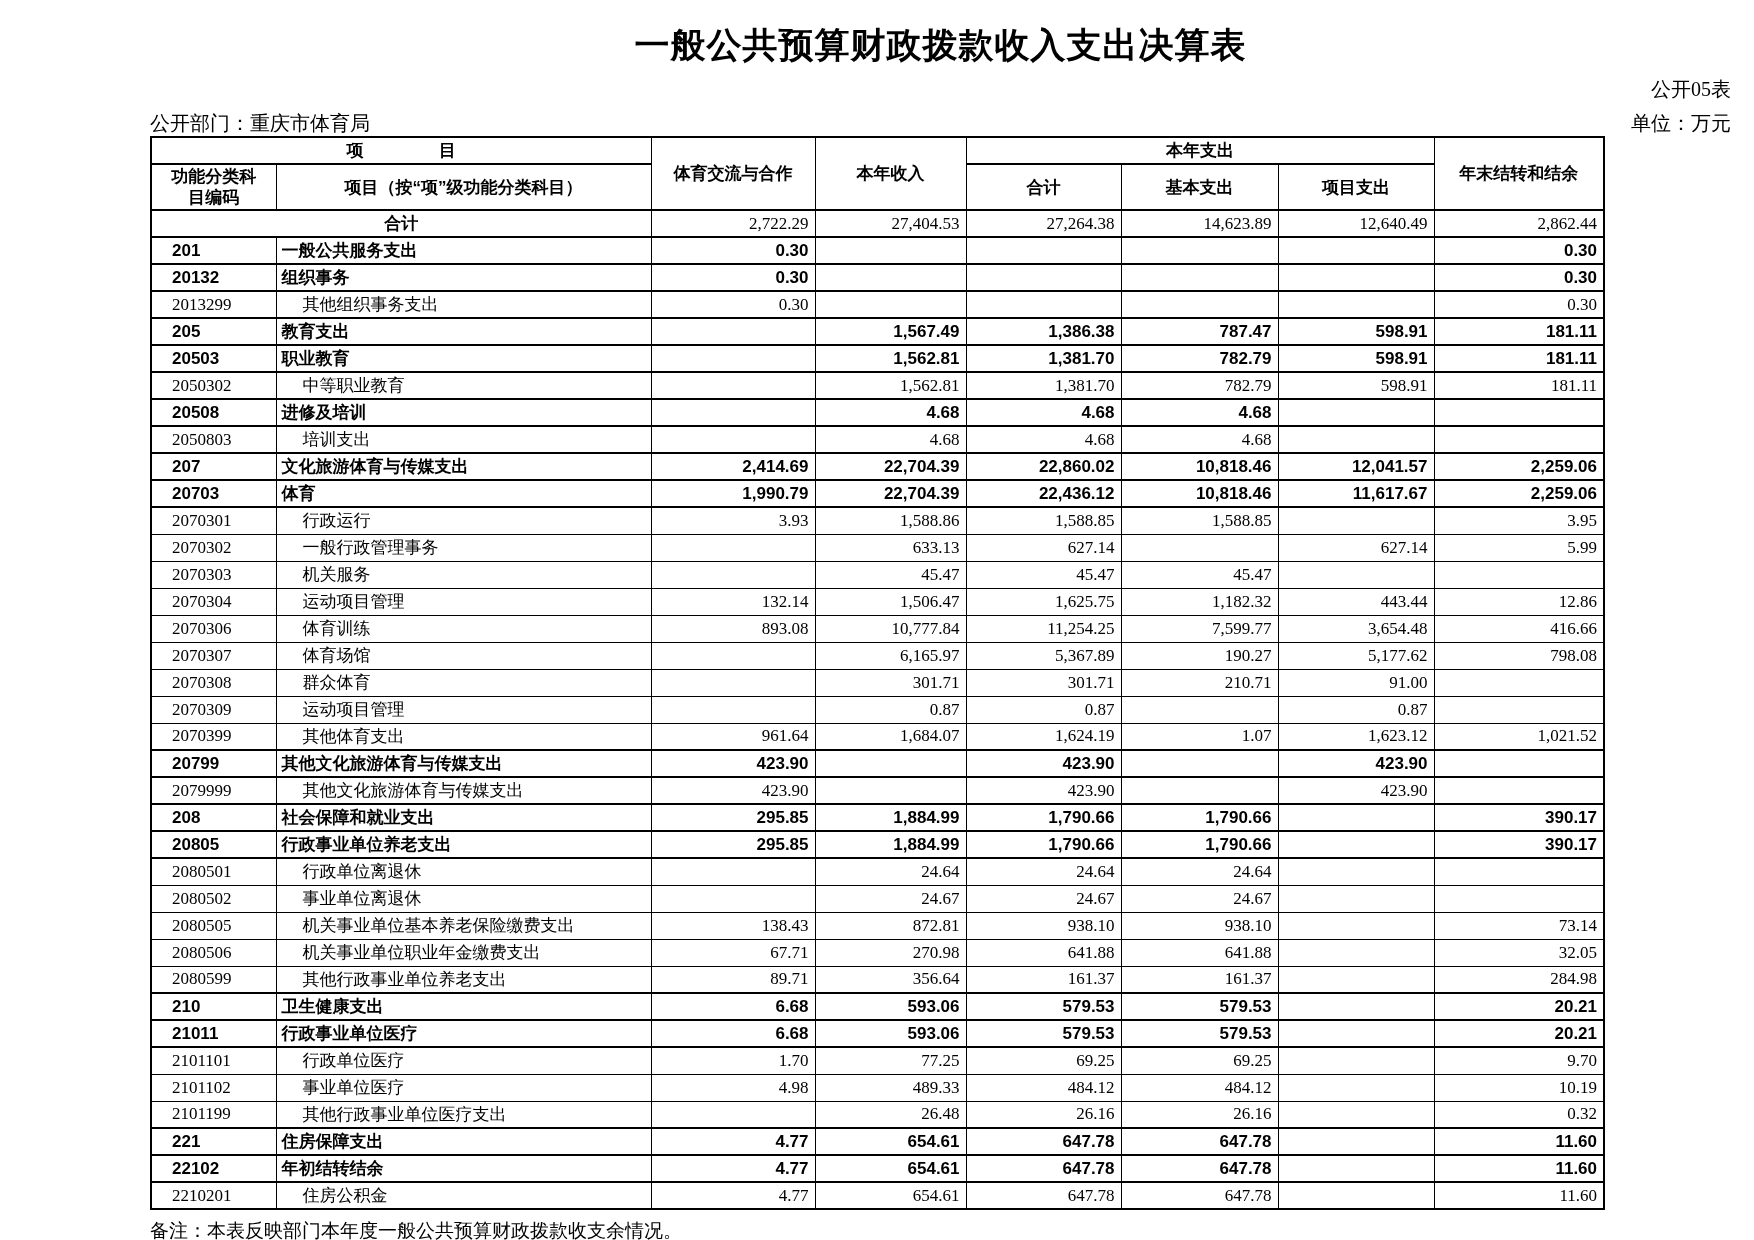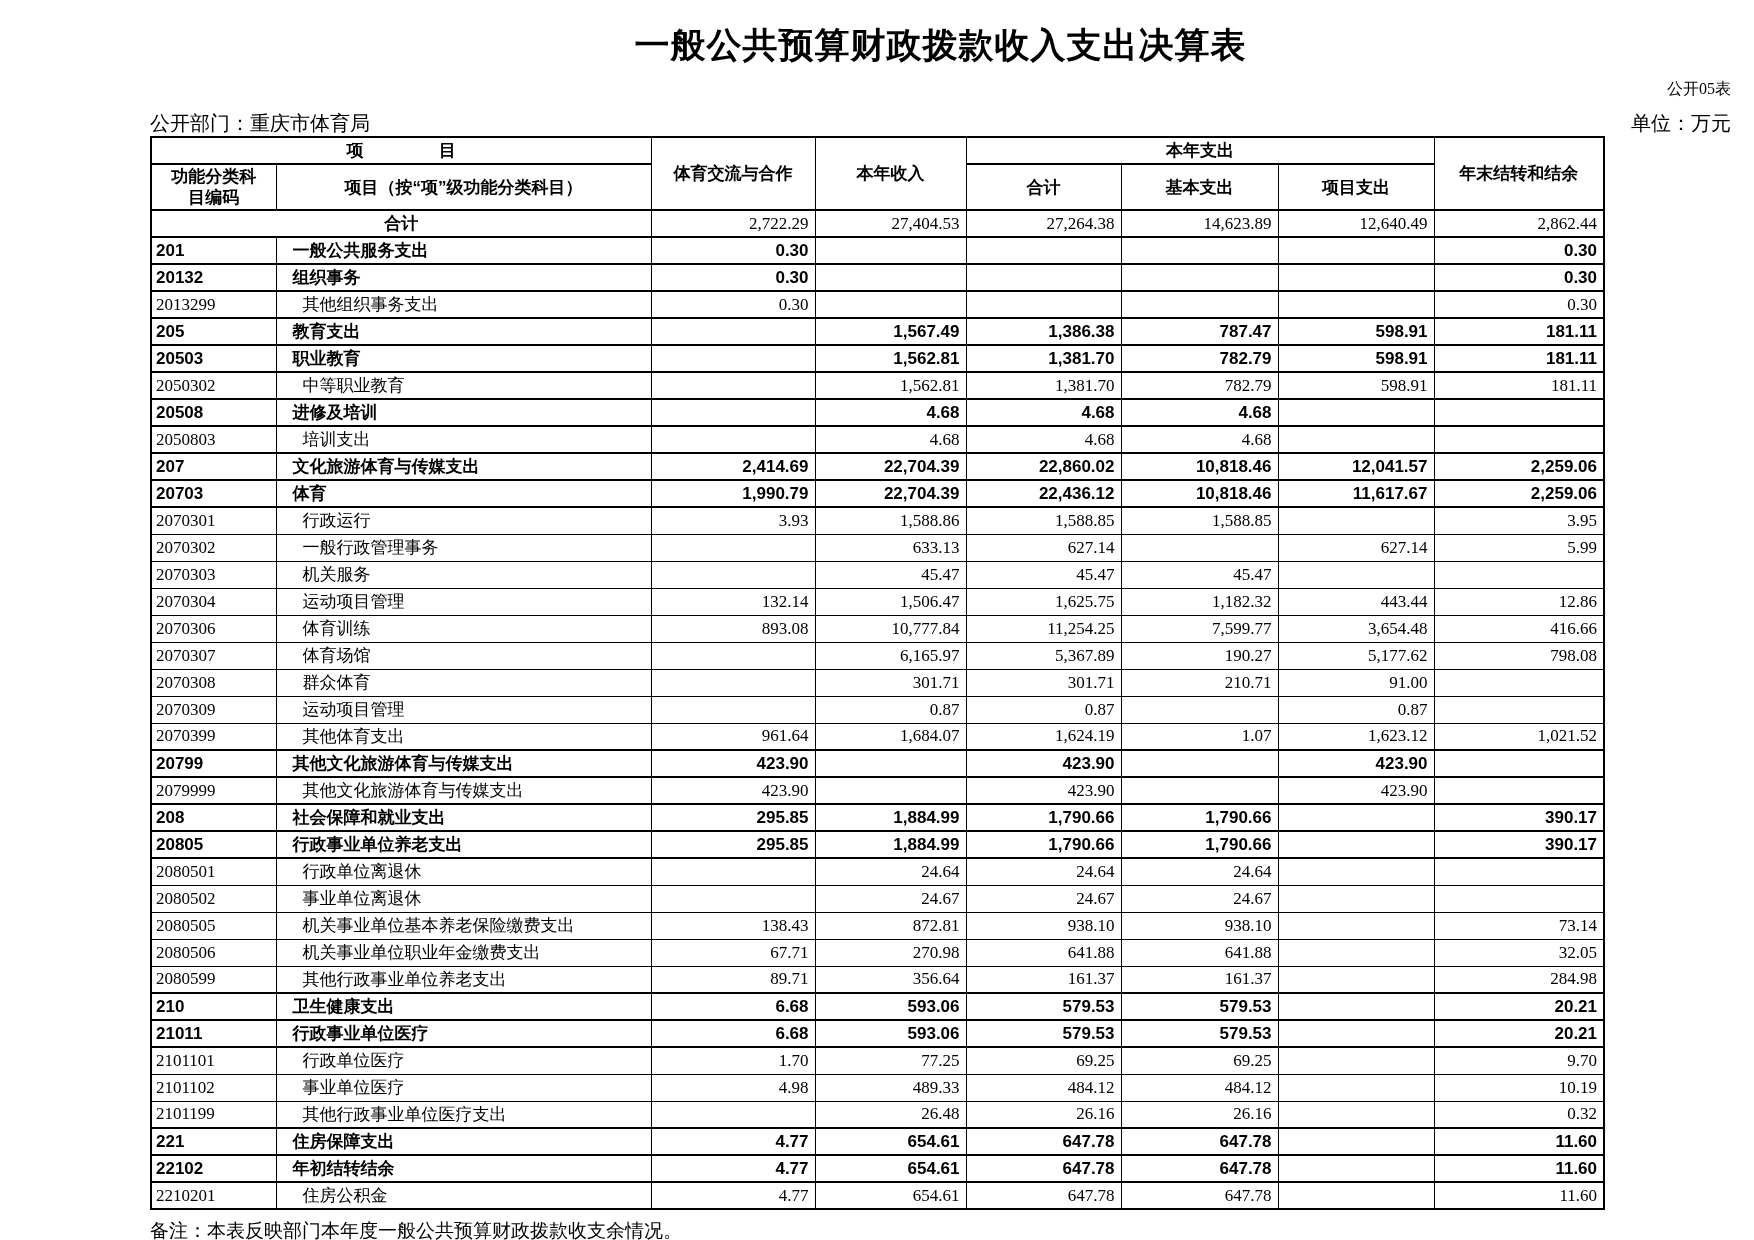--- a/index.html
+++ b/index.html
@@ -15,21 +15,21 @@
 
   .doc-title {
     text-align:center;
     font-family:"Liberation Sans","DejaVu Sans",sans-serif;
     font-weight:bold;
     font-size:35px;
     letter-spacing:1px;
   }
   .table-no {
     text-align:right;
-    font-size:16px;
+    font-size:20px;
     margin-top:8px;
     line-height:24px;
   }
   .meta-row {
     display:flex;
     align-items:flex-end;
     font-size:20px;
     line-height:24px;
     margin-bottom:1px;
   }
@@ -54,31 +54,31 @@
     font-weight:bold;
     text-align:center;
     border-bottom-width:2px;
   }
   tr.head-1 th { height:27px; }
   tr.head-2 th { height:46px; }
   th.item-group { white-space:pre; }
   .code-l1, .code-l2 { display:block; line-height:21px; }
 
   table.fiscal tbody tr { height:27px; }
-  td.c-code { text-align:left; padding-left:4px; }
+  td.c-code { text-align:left; padding-left:20px; }
   td.c-name { text-align:left; padding-left:26px; }
   td.c-num  { text-align:right; padding-right:6px; }
 
   tr.bold-row td {
     font-family:"Liberation Sans","DejaVu Sans",sans-serif;
     font-weight:bold;
     border-top-width:2px;
     border-bottom-width:2px;
   }
-  tr.bold-row td.c-name { padding-left:16px; }
+  tr.bold-row td.c-name { padding-left:5px; }
   tr.total-row td.c-merged {
     font-family:"Liberation Sans","DejaVu Sans",sans-serif;
     font-weight:bold;
     text-align:center;
     border-bottom-width:2px;
   }
   tr.total-row td.c-num {
     font-family:"Liberation Serif","DejaVu Serif",serif;
     font-weight:normal;
     border-bottom-width:2px;

